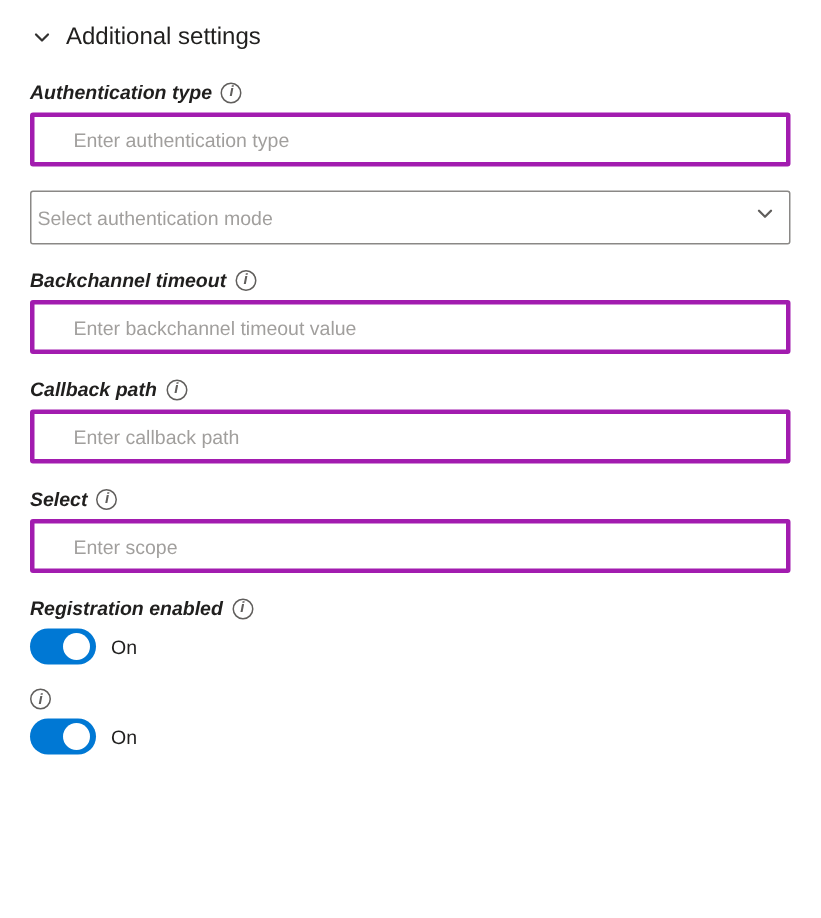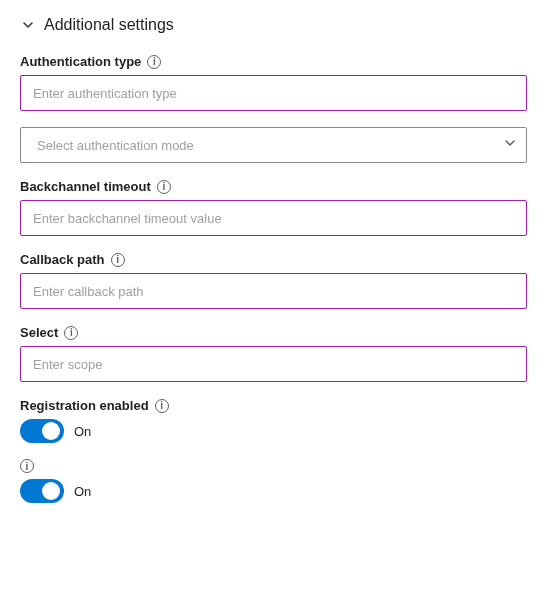--- a/index.html
+++ b/index.html
@@ -44,64 +44,65 @@
     }
 
     .field-label {
       display: flex;
       align-items: center;
       gap: 6px;
       font-size: 13px;
       font-weight: 600;
       color: #201f1e;
       margin-bottom: 6px;
+      font-style: italic;
     }
 
     .info-icon {
       width: 14px;
       height: 14px;
       border-radius: 50%;
       border: 1.5px solid #605e5c;
       display: flex;
       align-items: center;
       justify-content: center;
       font-size: 10px;
       color: #605e5c;
       font-weight: 600;
       cursor: pointer;
       flex-shrink: 0;
     }
 
     .text-input {
       width: 100%;
       height: 36px;
-      border: 1px solid #a21caf;
+      border: 3px solid #a21caf;
       border-radius: 2px;
-      padding: 0 12px;
+      padding: 0 26px;
       font-size: 13px;
       color: #201f1e;
       background: #ffffff;
       outline: none;
     }
 
     .text-input::placeholder {
       color: #a19f9d;
     }
 
     .select-wrapper {
       position: relative;
       width: 100%;
     }
 
     .select-input {
       width: 100%;
       height: 36px;
       border: 1px solid #8a8886;
       border-radius: 2px;
-      padding: 0 36px 0 16px;
+      padding: 0 36px 0 4px;
       font-size: 13px;
       color: #a19f9d;
       background: #ffffff;
       outline: none;
       appearance: none;
       cursor: pointer;
     }
 
     .select-chevron {
       position: absolute;

